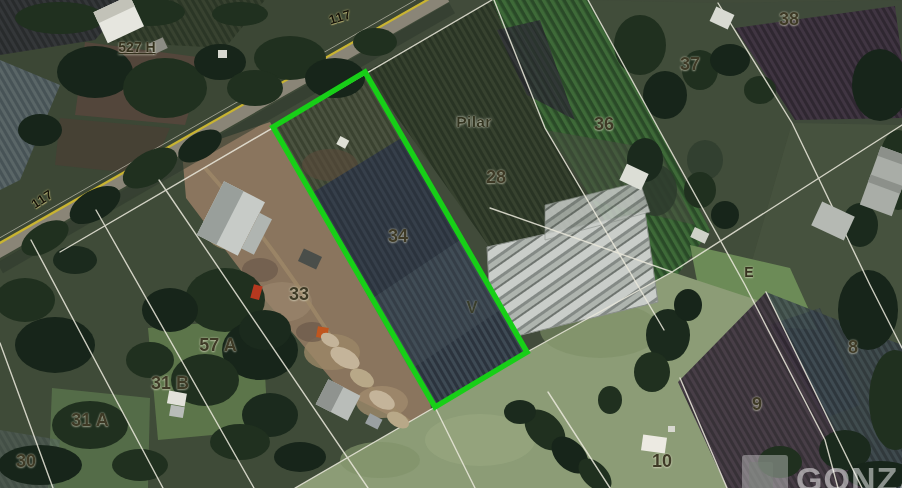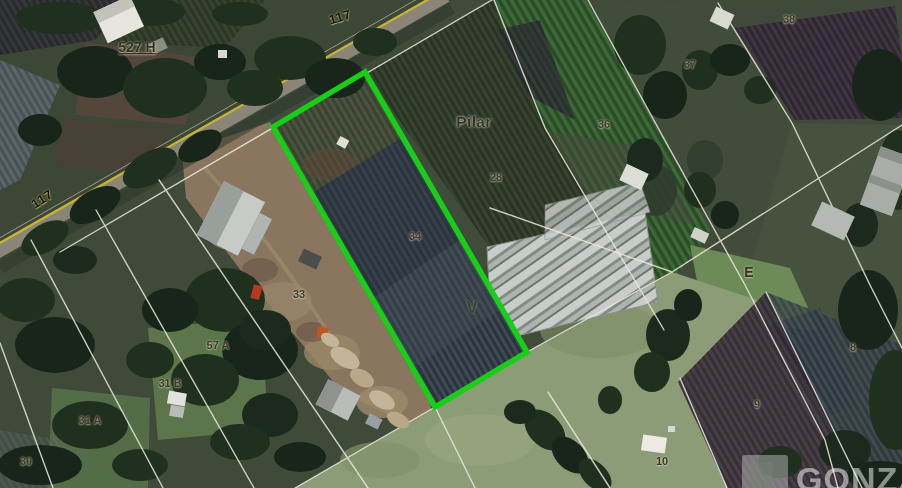--- a/index.html
+++ b/index.html
@@ -6,21 +6,21 @@
   .stage{
     position:relative;width:902px;height:488px;overflow:hidden;
     background:#414b3a;font-family:"Liberation Sans",sans-serif;
   }
   .stage svg{position:absolute;left:0;top:0;display:block;}
   .labels{position:absolute;left:0;top:0;width:100%;height:100%;pointer-events:none;}
   .map-label{
     position:absolute;font-weight:bold;white-space:nowrap;line-height:1;
   }
   .map-label.lot{
-    font-size:11px;color:#3e3a26;
+    font-size:18px;color:#3e3a26;
     text-shadow:0 0 2px rgba(235,233,210,.75),0 1px 2px rgba(235,233,210,.45);
   }
   .map-label.place{
     font-size:15.5px;color:#333420;letter-spacing:.4px;
     text-shadow:0 0 3px rgba(240,240,222,.85),0 0 1px rgba(240,240,222,.8);
   }
   .map-label.route{
     font-size:13px;color:#15130a;letter-spacing:.5px;
     text-shadow:0 0 2px rgba(228,216,140,.85),0 1px 1px rgba(228,216,140,.6);
   }
@@ -296,21 +296,21 @@
 
   <div class="labels" id="labels">
       <div class="map-label route" style="left: 340px; top: 17px; transform: translate(-50%, -50%) rotate(-17deg);">117</div>
       <div class="map-label big" style="left: 137px; top: 47px; transform: translate(-50%, -50%) rotate(0deg); text-decoration: underline;">527 H</div>
       <div class="map-label route" style="left: 42px; top: 199px; transform: translate(-50%, -50%) rotate(-33deg);">117</div>
       <div class="map-label place" style="left: 474px; top: 122px; transform: translate(-50%, -50%) rotate(0deg);">Pilar</div>
       <div class="map-label lot" style="left: 789px; top: 19px; transform: translate(-50%, -50%) rotate(0deg);">38</div>
       <div class="map-label lot" style="left: 690px; top: 64px; transform: translate(-50%, -50%) rotate(0deg);">37</div>
       <div class="map-label lot" style="left: 604px; top: 124px; transform: translate(-50%, -50%) rotate(0deg);">36</div>
       <div class="map-label lot" style="left: 496px; top: 177px; transform: translate(-50%, -50%) rotate(0deg);">28</div>
-      <div class="map-label lot" style="left: 415px; top: 236px; transform: translate(-50%, -50%) rotate(0deg);">34</div>
+      <div class="map-label lot" style="left: 398px; top: 236px; transform: translate(-50%, -50%) rotate(0deg);">34</div>
       <div class="map-label marker" style="left: 472px; top: 307px; transform: translate(-50%, -50%) rotate(0deg);">V</div>
       <div class="map-label lot" style="left: 299px; top: 294px; transform: translate(-50%, -50%) rotate(0deg);">33</div>
       <div class="map-label lot" style="left: 218px; top: 345px; transform: translate(-50%, -50%) rotate(0deg);">57 A</div>
       <div class="map-label lot" style="left: 170px; top: 383px; transform: translate(-50%, -50%) rotate(0deg);">31 B</div>
       <div class="map-label lot" style="left: 90px; top: 420px; transform: translate(-50%, -50%) rotate(0deg);">31 A</div>
       <div class="map-label lot" style="left: 19px; top: 461px; transform: translate(-50%, -50%) rotate(0deg); padding-left: 14px;">30</div>
       <div class="map-label big" style="left: 749px; top: 272px; transform: translate(-50%, -50%) rotate(0deg);">E</div>
       <div class="map-label lot" style="left: 853px; top: 347px; transform: translate(-50%, -50%) rotate(0deg);">8</div>
       <div class="map-label lot" style="left: 757px; top: 404px; transform: translate(-50%, -50%) rotate(0deg);">9</div>
       <div class="map-label lot" style="left: 662px; top: 461px; transform: translate(-50%, -50%) rotate(0deg);">10</div>

